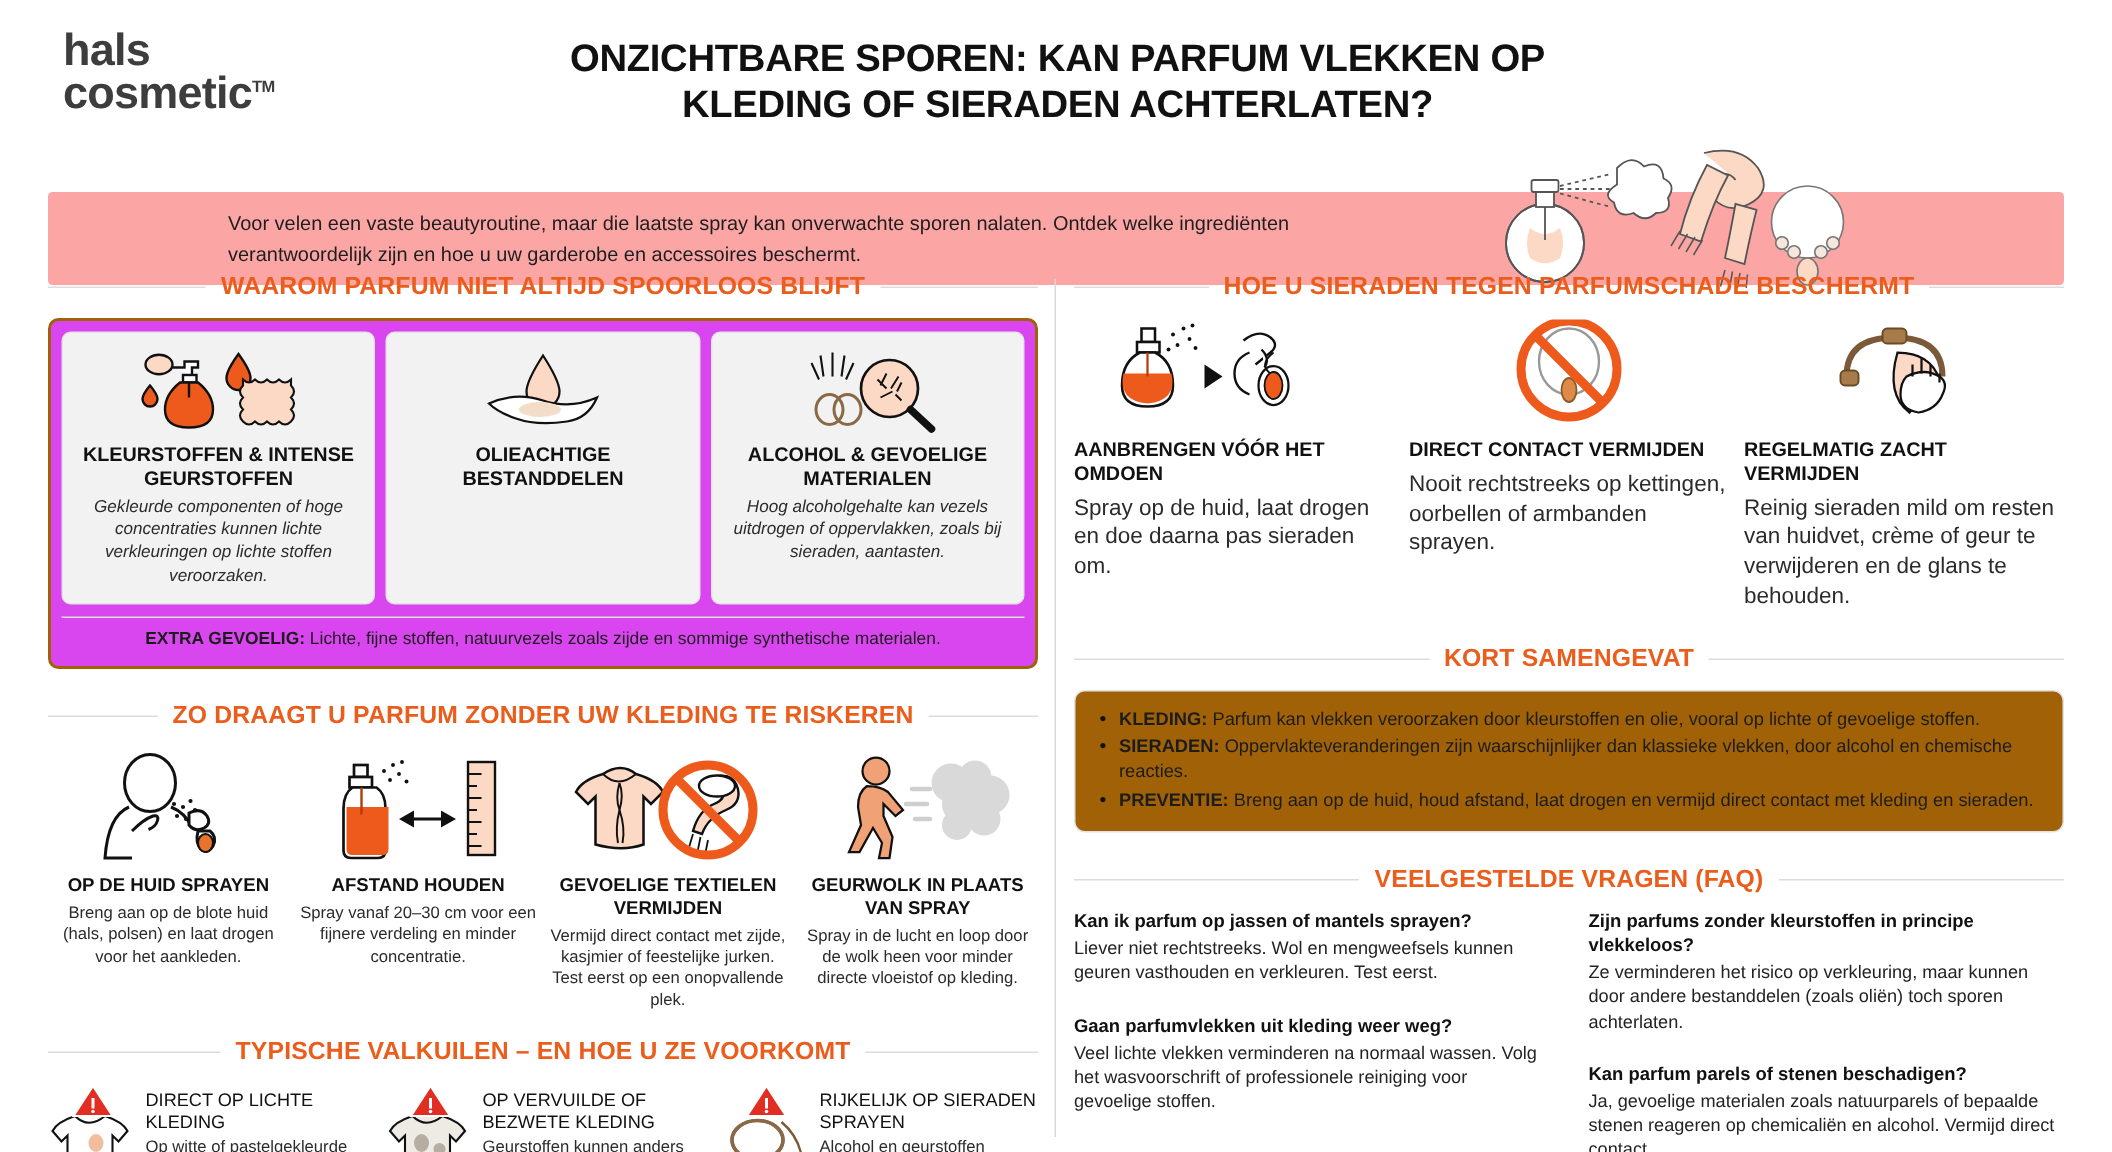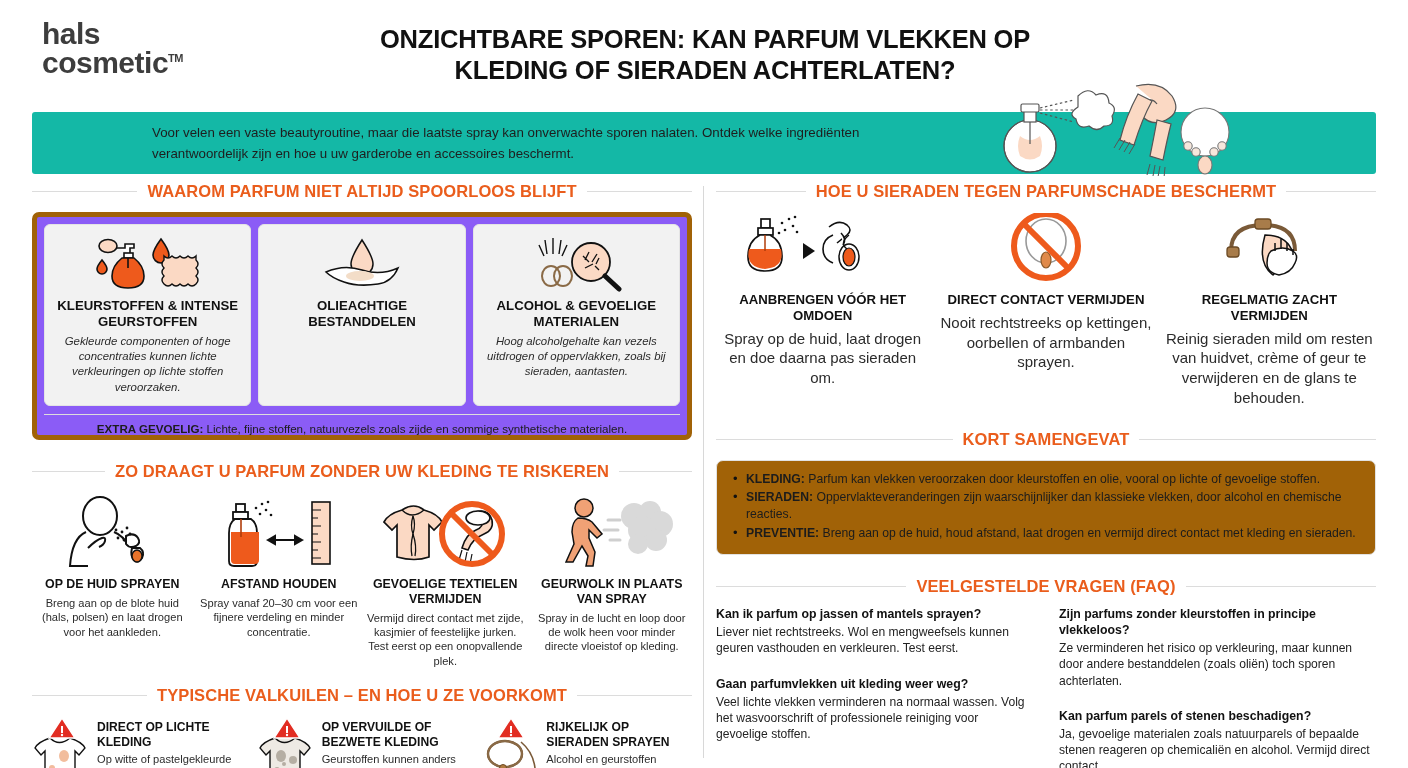--- a/index.html
+++ b/index.html
@@ -20,22 +20,22 @@
   .logo .tm { font-size:11px; font-weight:700; color:#3d3d3d; vertical-align:super; }
 
   .maintitle {
     position:absolute; left:340px; top:24px; width:730px;
     text-align:center; font-size:25.5px; font-weight:800; letter-spacing:-0.2px;
     line-height:1.22; color:#111;
   }
 
   
   .intro {
-    position:absolute; left:32px; top:112px; width:1344px; height:62px;
-    background:#14b8a6; border-radius:3px;
+    position:absolute; left:32px; top:128px; width:1344px; height:62px;
+    background:#fca5a5; border-radius:3px;
   }
   .intro-text {
     position:absolute; left:120px; top:11px; width:800px;
     font-size:13.3px; line-height:1.55; color:#1e1e1e;
   }
   .intro-art { position:absolute; right:140px; top:-32px; width:250px; height:96px; }
 
   
   .col-left  { position:absolute; left:32px;  top:182px; width:660px; }
   .col-right { position:absolute; left:716px; top:182px; width:660px; }
@@ -44,22 +44,22 @@
   
   .sechead { display:flex; align-items:center; gap:10px; margin-bottom:11px; }
   .sechead .rule { flex:1; height:1px; background:#dcdcdc; }
   .sechead .txt {
     font-size:16.5px; font-weight:800; color:#ea5d1c; letter-spacing:0.1px;
     white-space:nowrap;
   }
 
   
   .reasonbox {
-    background:#8b5cf6; border:5px solid #a16207; border-radius:7px;
-    padding:7px 7px 0 7px;
+    background:#d946ef; border:2px solid #a16207; border-radius:7px;
+    padding:7px 7px 12px 7px;
   }
   .reasonrow { display:flex; gap:7px; }
   .rcard {
     flex:1; background:#f2f2f2; border:1px solid #e4e4e4; border-radius:6px;
     padding:10px 8px 10px 8px; text-align:center;
   }
   .rcard .ic { height:58px; display:flex; align-items:center; justify-content:center; }
   .rcard .ttl { font-size:13.2px; font-weight:800; line-height:1.18; margin-top:5px; color:#111; }
   .rcard .dsc { font-size:11.4px; line-height:1.33; margin-top:5px; color:#2b2b2b;font-style:italic; }
   .extra {
@@ -73,26 +73,26 @@
   .fcell { flex:1; text-align:center; }
   .fcell .ic { height:78px; display:flex; align-items:flex-end; justify-content:center; }
   .fcell .ttl { font-size:12.4px; font-weight:800; line-height:1.2; margin-top:7px; color:#111; }
   .fcell .dsc { font-size:11.1px; line-height:1.3; margin-top:4px; color:#2b2b2b; }
 
   
   .pitrow { display:flex; gap:14px; }
   .pit { flex:1; display:flex; gap:7px; align-items:flex-start; }
   .pit .ic { width:58px; flex:0 0 58px; height:76px; position:relative; }
   .pit .body { flex:1; padding-top:4px; }
-  .pit .ttl { font-size:12.1px; font-weight:700; line-height:1.2; color:#111; }
+  .pit .ttl { font-size:12.1px; font-weight:400; line-height:1.2; color:#111; }
   .pit .dsc { font-size:11.1px; line-height:1.33; margin-top:3px; color:#2b2b2b; }
 
   
   .threeup { display:flex; gap:10px; }
-  .tcell { flex:1; text-align:center; }
+  .tcell { flex:1; }
   .tcell .ic { height:72px; display:flex; align-items:center; justify-content:center; }
   .tcell .ttl { font-size:13.2px; font-weight:800; line-height:1.2; margin-top:8px; color:#111; }
   .tcell .dsc { font-size:15px; line-height:1.32; margin-top:5px; color:#2b2b2b; }
 
   
   .sumbox {
     background:#a16207; border:1px solid #e2e2e2; border-radius:7px;
     padding:10px 14px 11px 14px;
   }
   .sumbox ul { list-style:none; }

